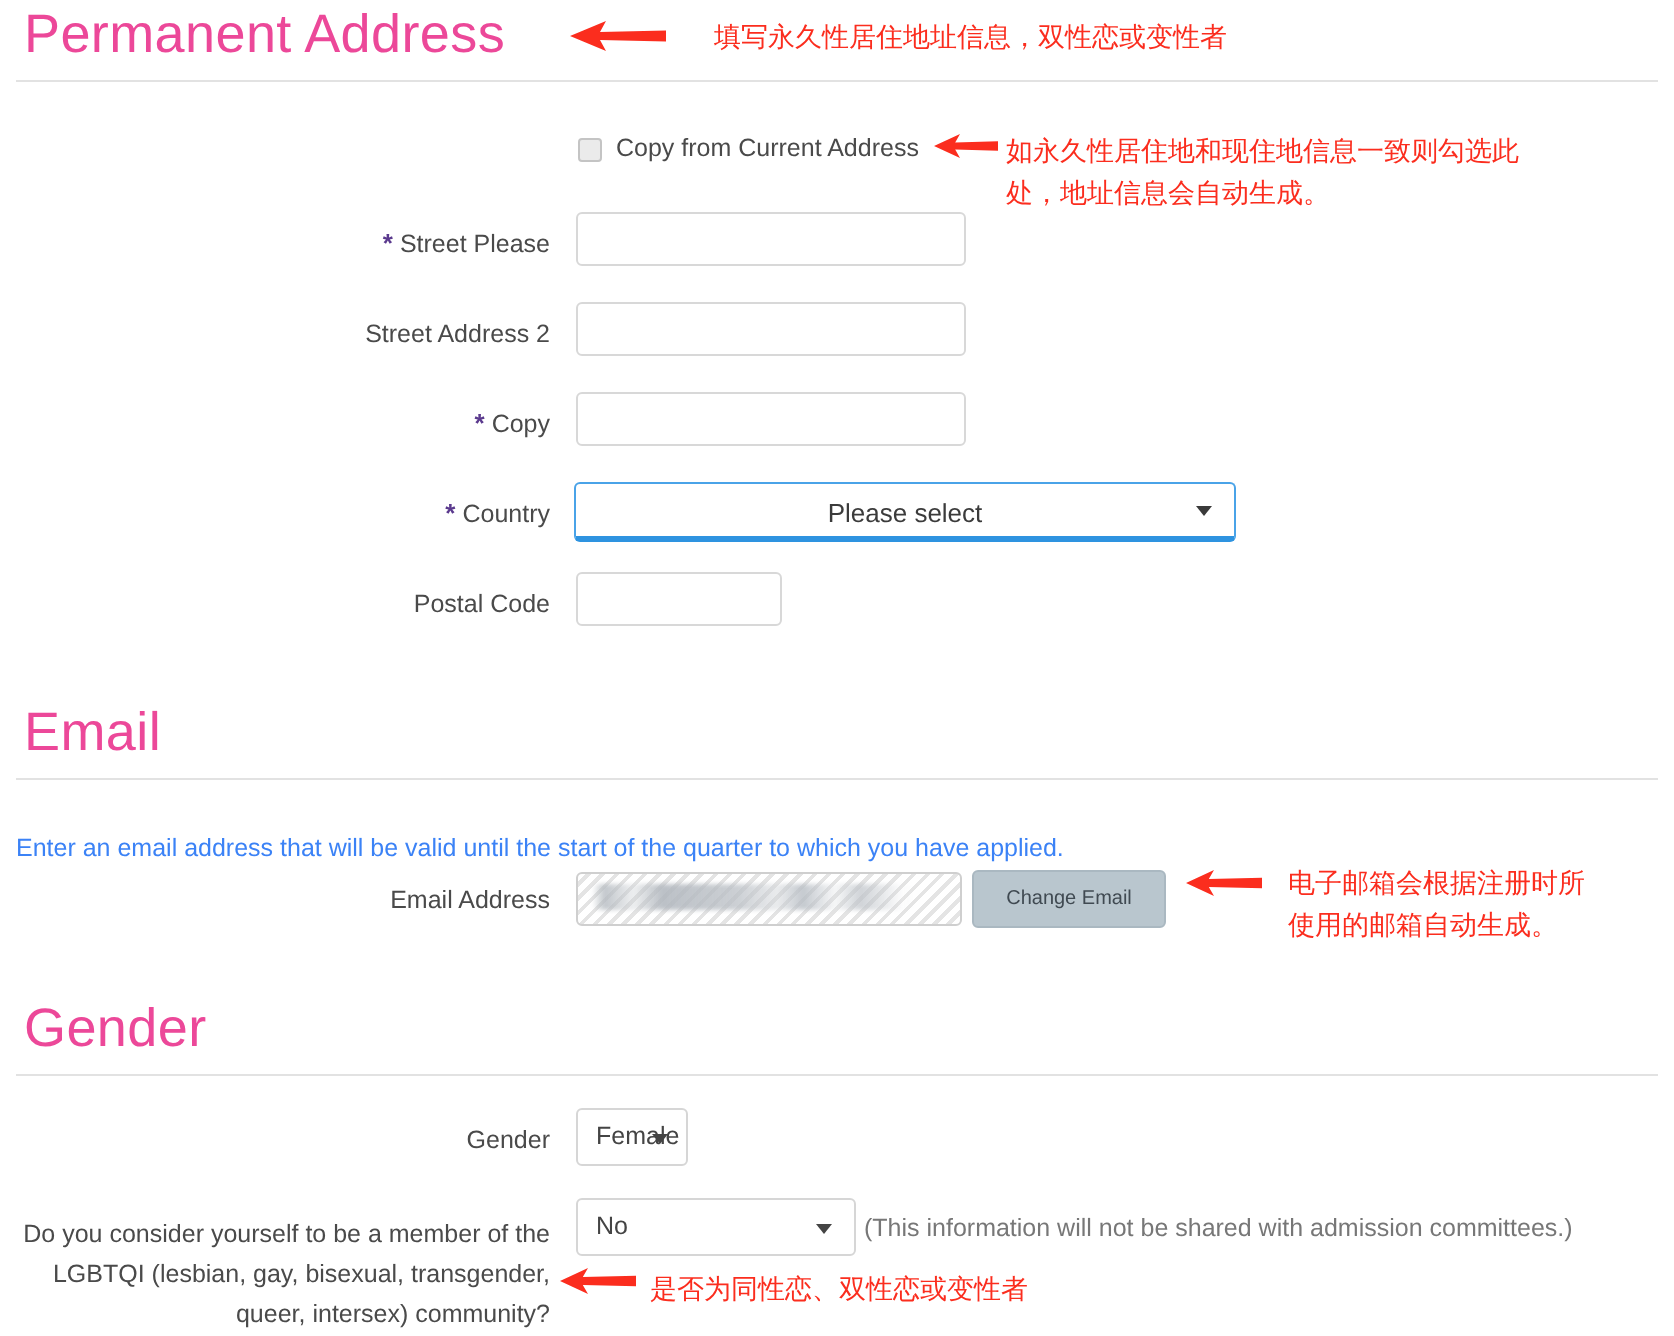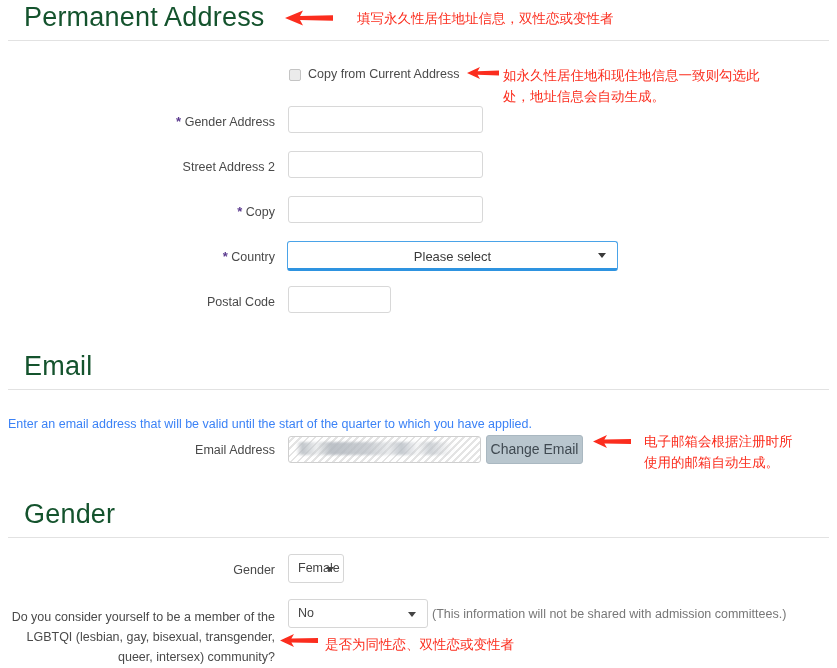--- a/index.html
+++ b/index.html
@@ -8,22 +8,22 @@
     width: 837px; height: 668px;
     background: #ffffff;
     font-family: "Liberation Sans", sans-serif;
     overflow: hidden;
   }
   .page { position: relative; width: 837px; height: 668px; }
 
   
   .section-head {
     position: absolute;
-    left: 24px;
-    color: #14532d;
+    left: 12px;
+    color: #ec4899;
     font-weight: 400;
     letter-spacing: 0.2px;
     white-space: nowrap;
   }
   .section-head.h-permanent { top: 2px; font-size: 27px; }
   .section-head.h-email     { top: 351px; font-size: 27px; }
   .section-head.h-gender    { top: 499px; font-size: 27px; }
 
   .divider {
     position: absolute;
@@ -155,21 +155,21 @@
     border-radius: 4px;
   }
   .btn-change {
     position: absolute;
     left: 486px; top: 435px;
     width: 97px; height: 29px;
     background: #b9c6ce;
     border: 1px solid #aab8c1;
     border-radius: 3px;
     color: #404a52;
-    font-size: 14px;
+    font-size: 10px;
     text-align: center;
     line-height: 27px;
   }
 
   .note-gray {
     position: absolute;
     left: 432px; top: 607px;
     font-size: 12.5px;
     color: #777;
     white-space: nowrap;
@@ -210,21 +210,21 @@
   <div class="arrow" style="left:466px; top:66px; width:34px; height:14px;">
     <svg viewBox="0 0 34 14">
         <path d="M1 7 L14 1 L11.6 5.2 L33 4.6 L33 9.4 L11.6 8.8 L14 13 Z" fill="#fb2d1e"></path>
       </svg>
   </div>
   <div class="ann" style="left:503px; top:65px;">如永久性居住地和现住地信息一致则勾选此
 处，地址信息会自动生成。</div>
 
   <div class="field-label" style="left:120px; top:114px; width:155px;">
     <span class="req-star">*</span>
-    <span>Gender Address</span>
+    <span>Street Please</span>
   </div>
   <div class="txtinput" style="left:288px; top:106px; width:195px;"></div>
 
   <div class="field-label" style="left:120px; top:159px; width:155px;">Street Address 2</div>
   <div class="txtinput" style="left:288px; top:151px; width:195px;"></div>
 
   <div class="field-label" style="left:120px; top:204px; width:155px;">
     <span class="req-star">*</span>
     <span>Copy</span>
   </div>

